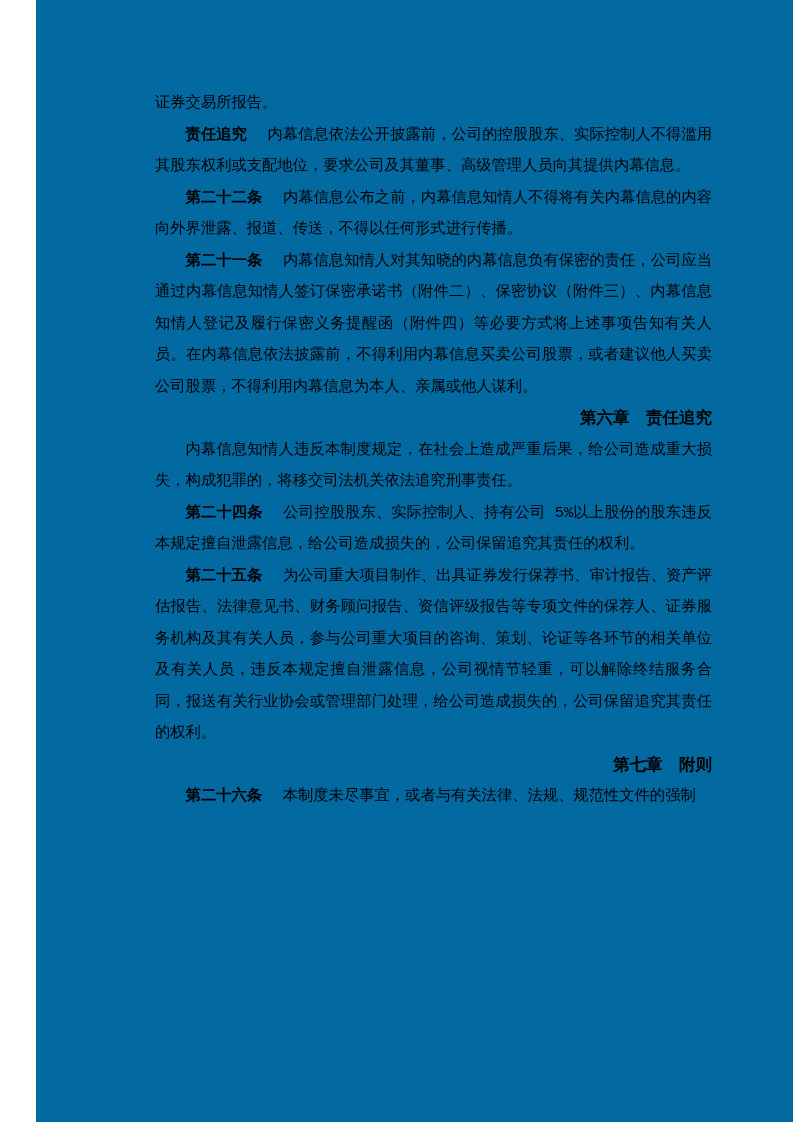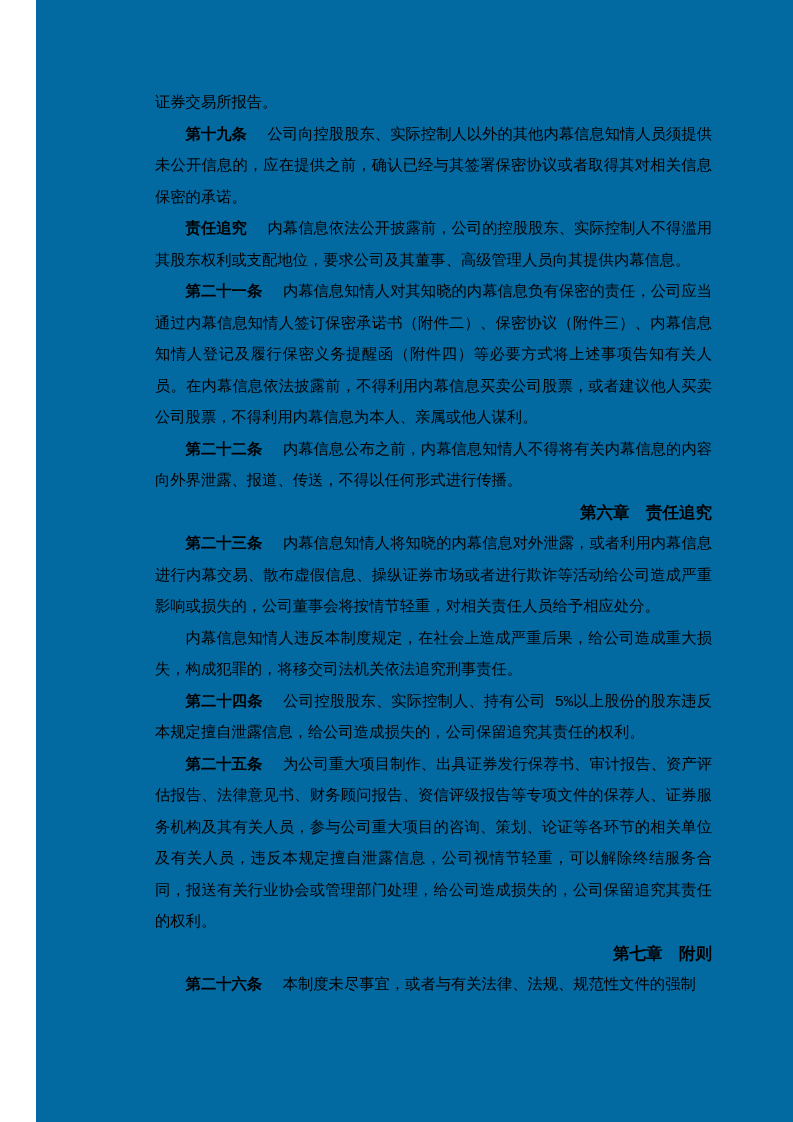--- a/index.html
+++ b/index.html
@@ -45,25 +45,23 @@
     text-align: right;
     text-indent: 0;
   }
 </style>
 </head>
 <body>
 
 <div class="page">
   <div class="content" id="content">
       <p class="para"><span>证券交易所报告。</span></p>
-      <p class="para indent"><b class="art-num">第十九条</b><span>公司向控股股东、实际控制人以外的其他内幕信息知情人员须提供未公开信息的，应在提供之前，确认已经与其签署保密协议或者取得其对相关信息保密的承诺。</span></p>
       <p class="para indent"><b class="art-num">责任追究</b><span>内幕信息依法公开披露前，公司的控股股东、实际控制人不得滥用其股东权利或支配地位，要求公司及其董事、高级管理人员向其提供内幕信息。</span></p>
+      <p class="para indent"><b class="art-num">第二十二条</b><span>内幕信息公布之前，内幕信息知情人不得将有关内幕信息的内容向外界泄露、报道、传送，不得以任何形式进行传播。</span></p>
       <p class="para indent"><b class="art-num">第二十一条</b><span>内幕信息知情人对其知晓的内幕信息负有保密的责任，公司应当通过内幕信息知情人签订保密承诺书（附件二）、保密协议（附件三）、内幕信息知情人登记及履行保密义务提醒函（附件四）等必要方式将上述事项告知有关人员。在内幕信息依法披露前，不得利用内幕信息买卖公司股票，或者建议他人买卖公司股票，不得利用内幕信息为本人、亲属或他人谋利。</span></p>
-      <p class="para indent"><b class="art-num">第二十二条</b><span>内幕信息公布之前，内幕信息知情人不得将有关内幕信息的内容向外界泄露、报道、传送，不得以任何形式进行传播。</span></p>
       <p class="chapter-heading">第六章　责任追究</p>
-      <p class="para indent"><b class="art-num">第二十三条</b><span>内幕信息知情人将知晓的内幕信息对外泄露，或者利用内幕信息进行内幕交易、散布虚假信息、操纵证券市场或者进行欺诈等活动给公司造成严重影响或损失的，公司董事会将按情节轻重，对相关责任人员给予相应处分。</span></p>
       <p class="para indent"><span>内幕信息知情人违反本制度规定，在社会上造成严重后果，给公司造成重大损失，构成犯罪的，将移交司法机关依法追究刑事责任。</span></p>
       <p class="para indent"><b class="art-num">第二十四条</b><span>公司控股股东、实际控制人、持有公司 5%以上股份的股东违反本规定擅自泄露信息，给公司造成损失的，公司保留追究其责任的权利。</span></p>
       <p class="para indent"><b class="art-num">第二十五条</b><span>为公司重大项目制作、出具证券发行保荐书、审计报告、资产评估报告、法律意见书、财务顾问报告、资信评级报告等专项文件的保荐人、证券服务机构及其有关人员，参与公司重大项目的咨询、策划、论证等各环节的相关单位及有关人员，违反本规定擅自泄露信息，公司视情节轻重，可以解除终结服务合同，报送有关行业协会或管理部门处理，给公司造成损失的，公司保留追究其责任的权利。</span></p>
       <p class="chapter-heading">第七章　附则</p>
       <p class="para indent"><b class="art-num">第二十六条</b><span>本制度未尽事宜，或者与有关法律、法规、规范性文件的强制</span></p>
     </div>
 </div>
 
 </body></html>

